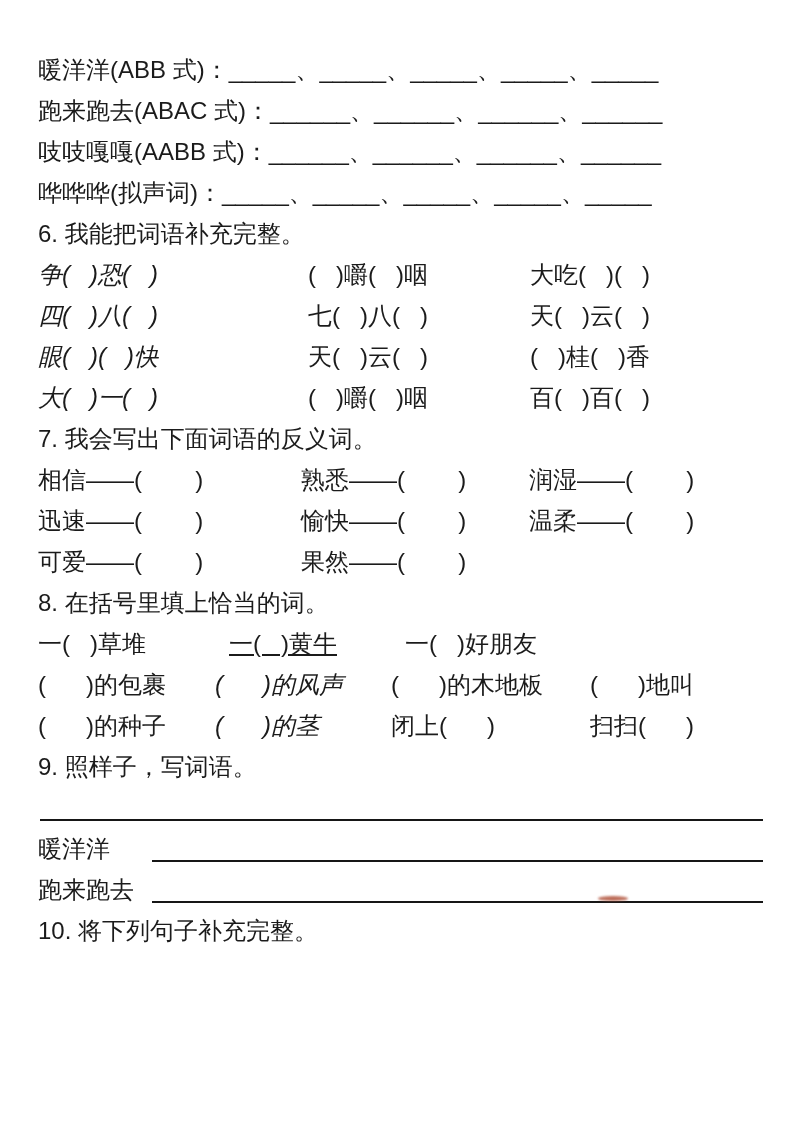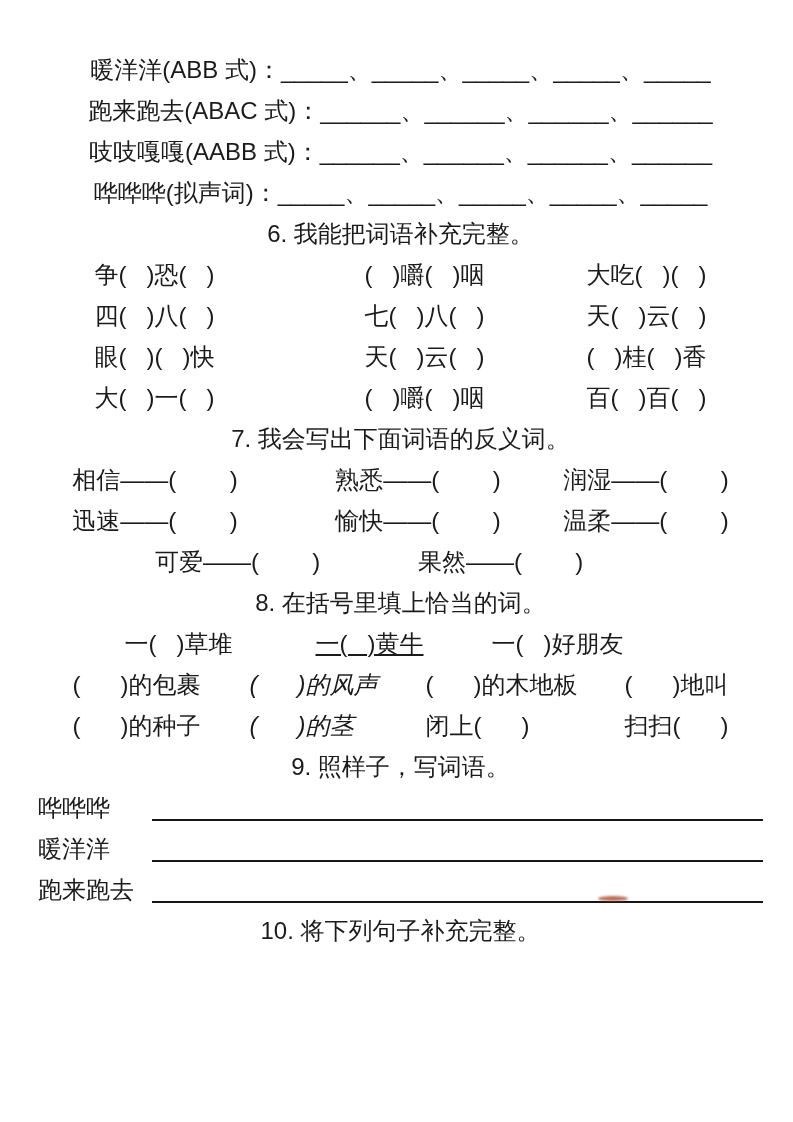--- a/index.html
+++ b/index.html
@@ -17,29 +17,28 @@
     font-weight: 500;
     font-size: 24px;
     color: #1b1b1b;
     overflow: hidden;
     background: #ffffff;
   }
   .row {
     height: 41px;
     display: flex;
     align-items: center;
-    justify-content: center;
   }
   .row span {
     display: inline-block;
     white-space: pre;
     flex: 0 0 auto;
   }
   
-  .q6row span:nth-child(1) { width: 240px; }
+  .q6row span:nth-child(1) { width: 240px; font-style: italic; }
   .q6row span:nth-child(2) { width: 222px; margin-left: 30px; }
   
   .q7row span:nth-child(1) { width: 263px; }
   .q7row span:nth-child(2) { width: 228px; }
   
   .q8r1 span:nth-child(1) { width: 191px; }
   .q8r1 span:nth-child(2) { width: 176px; text-decoration: underline; }
   .q8r1 span:nth-child(3) { width: 185px; }
   .q8r  span:nth-child(1) { width: 177px; }
   .q8r  span:nth-child(2) { width: 176px; font-style: italic; }
@@ -143,21 +142,20 @@
     <span>(      )的种子</span>
     <span>(      )的茎</span>
     <span>闭上(      )</span>
     <span>扫扫(      )</span>
   </div>
 
   <div class="row">
     <span>9. 照样子，写词语。</span>
   </div>
   <div class="row">
-    <span class="q9label">哗哗哗</span>
     <span class="ansline"></span>
   </div>
   <div class="row">
     <span class="q9label">暖洋洋</span>
     <span class="ansline"></span>
   </div>
   <div class="row">
     <span class="q9label">跑来跑去</span>
     <span class="ansline"></span>
   </div>

